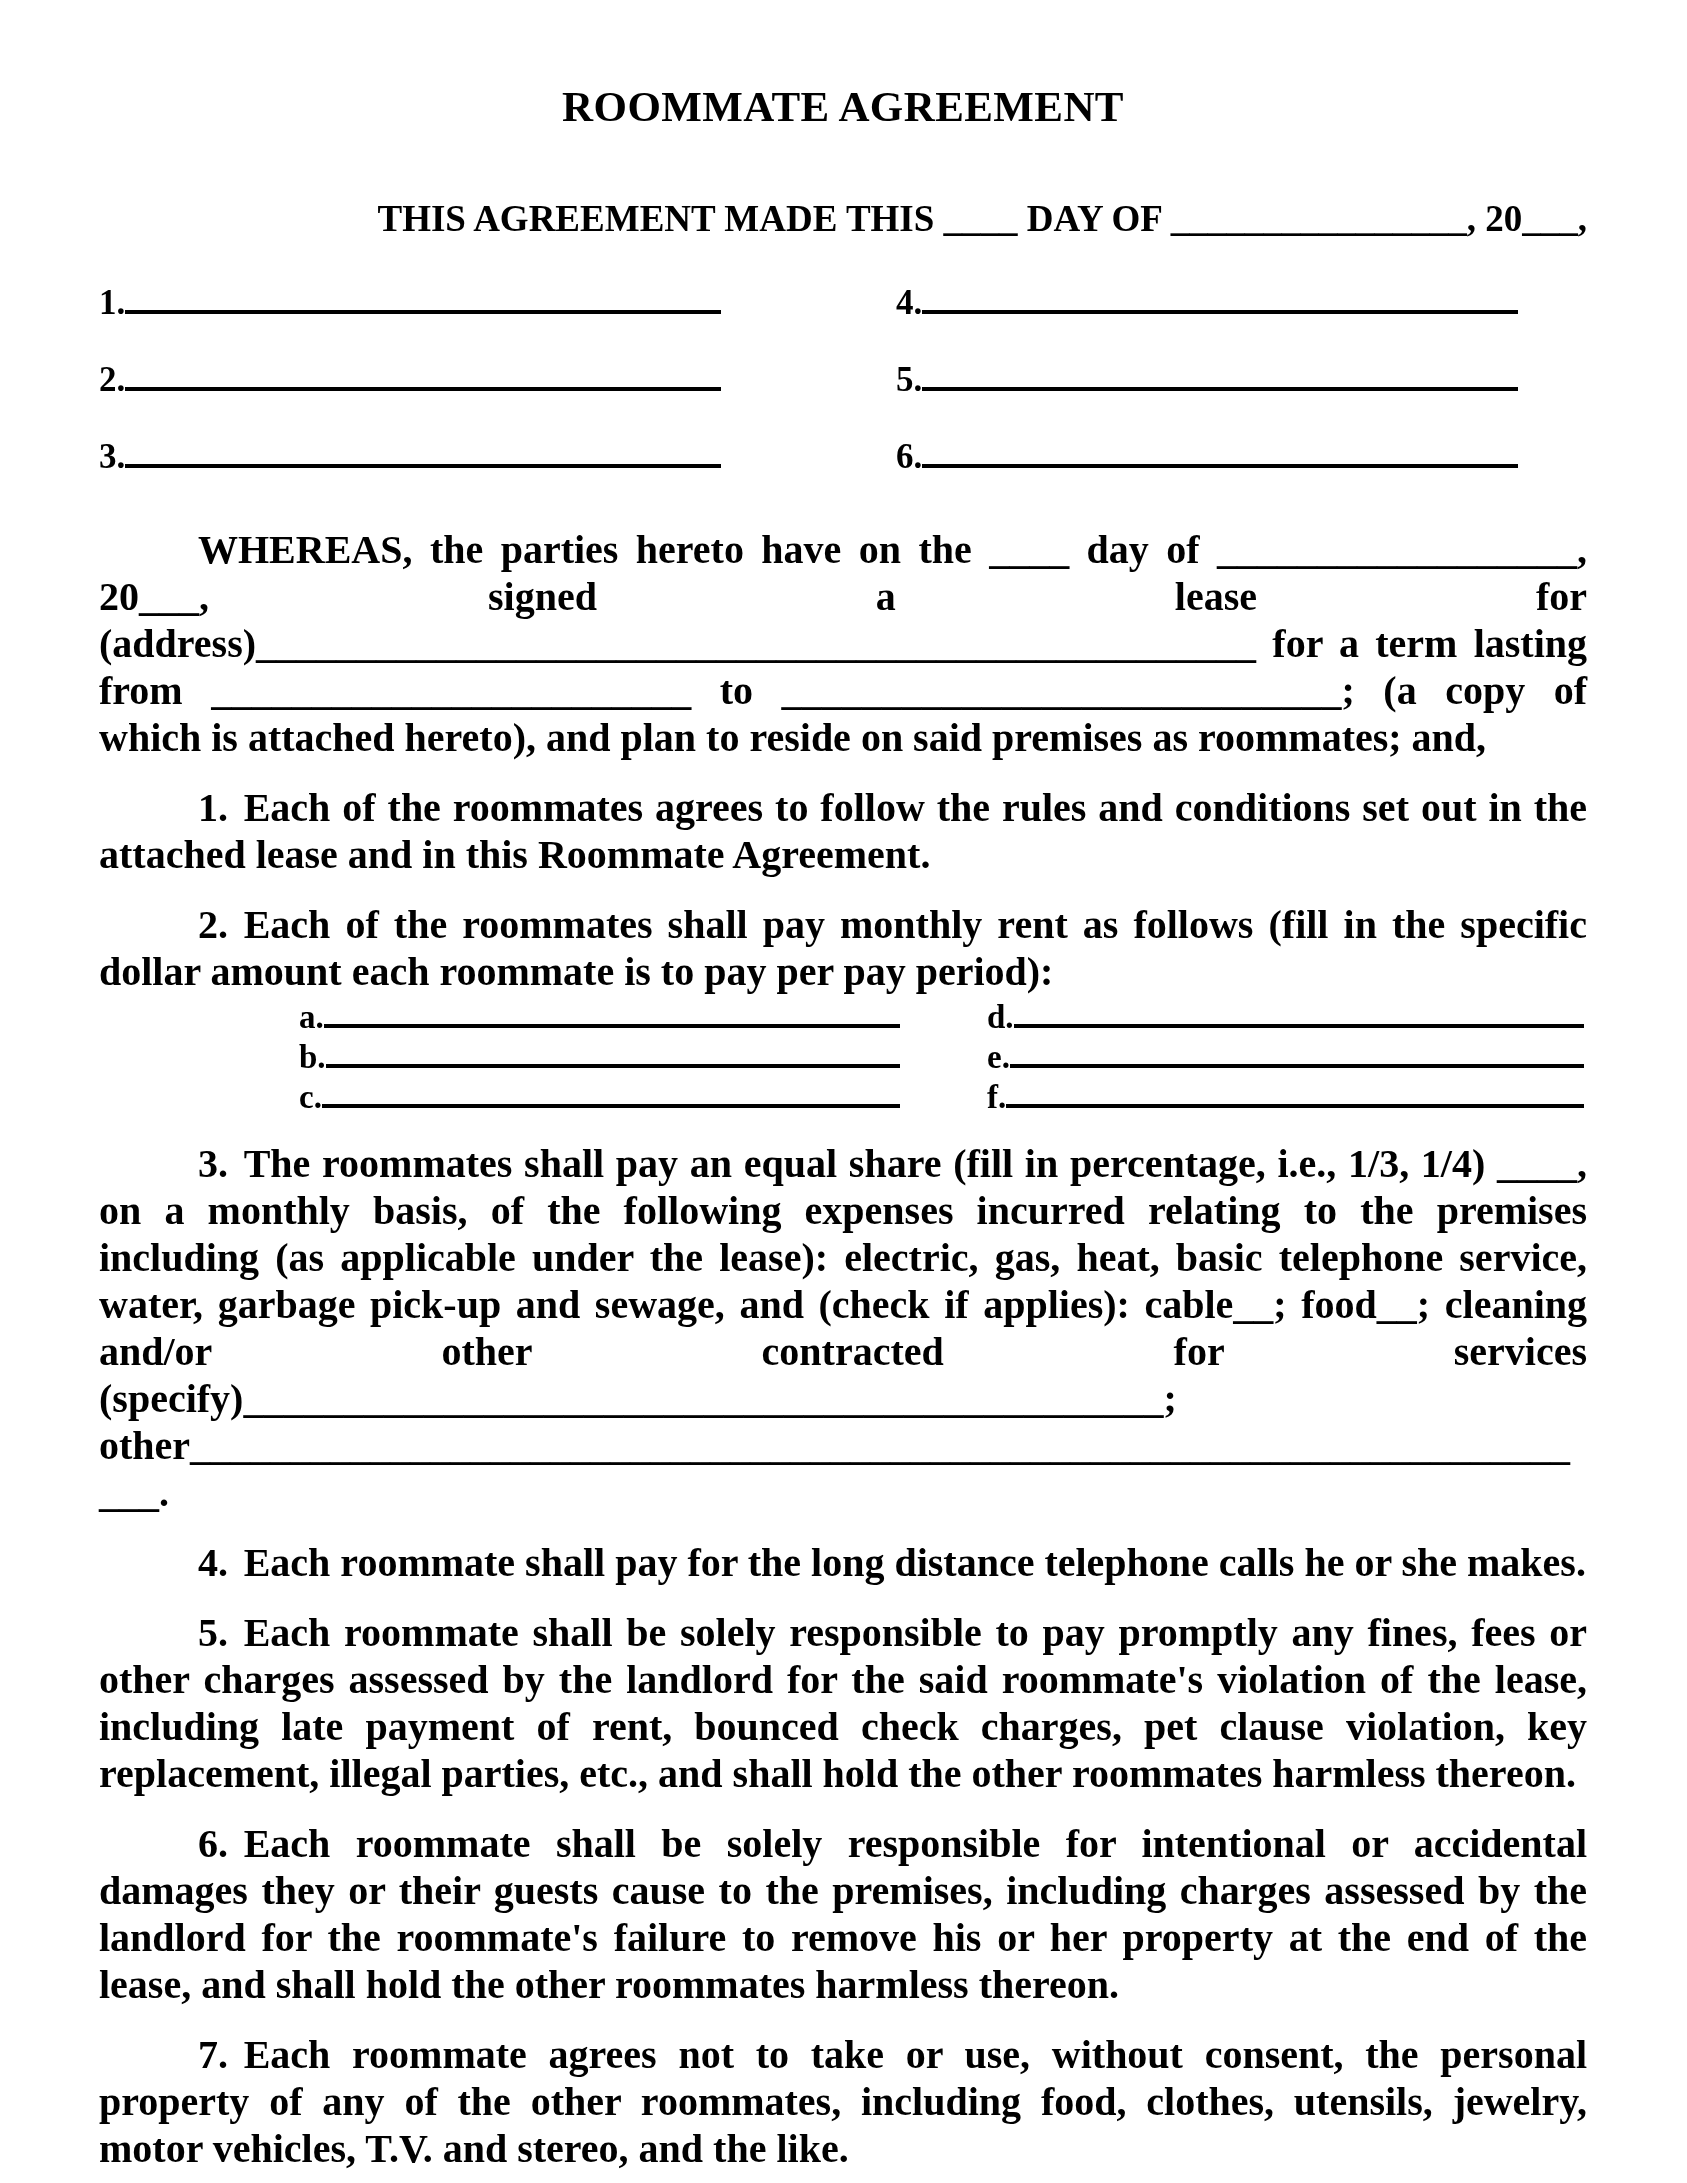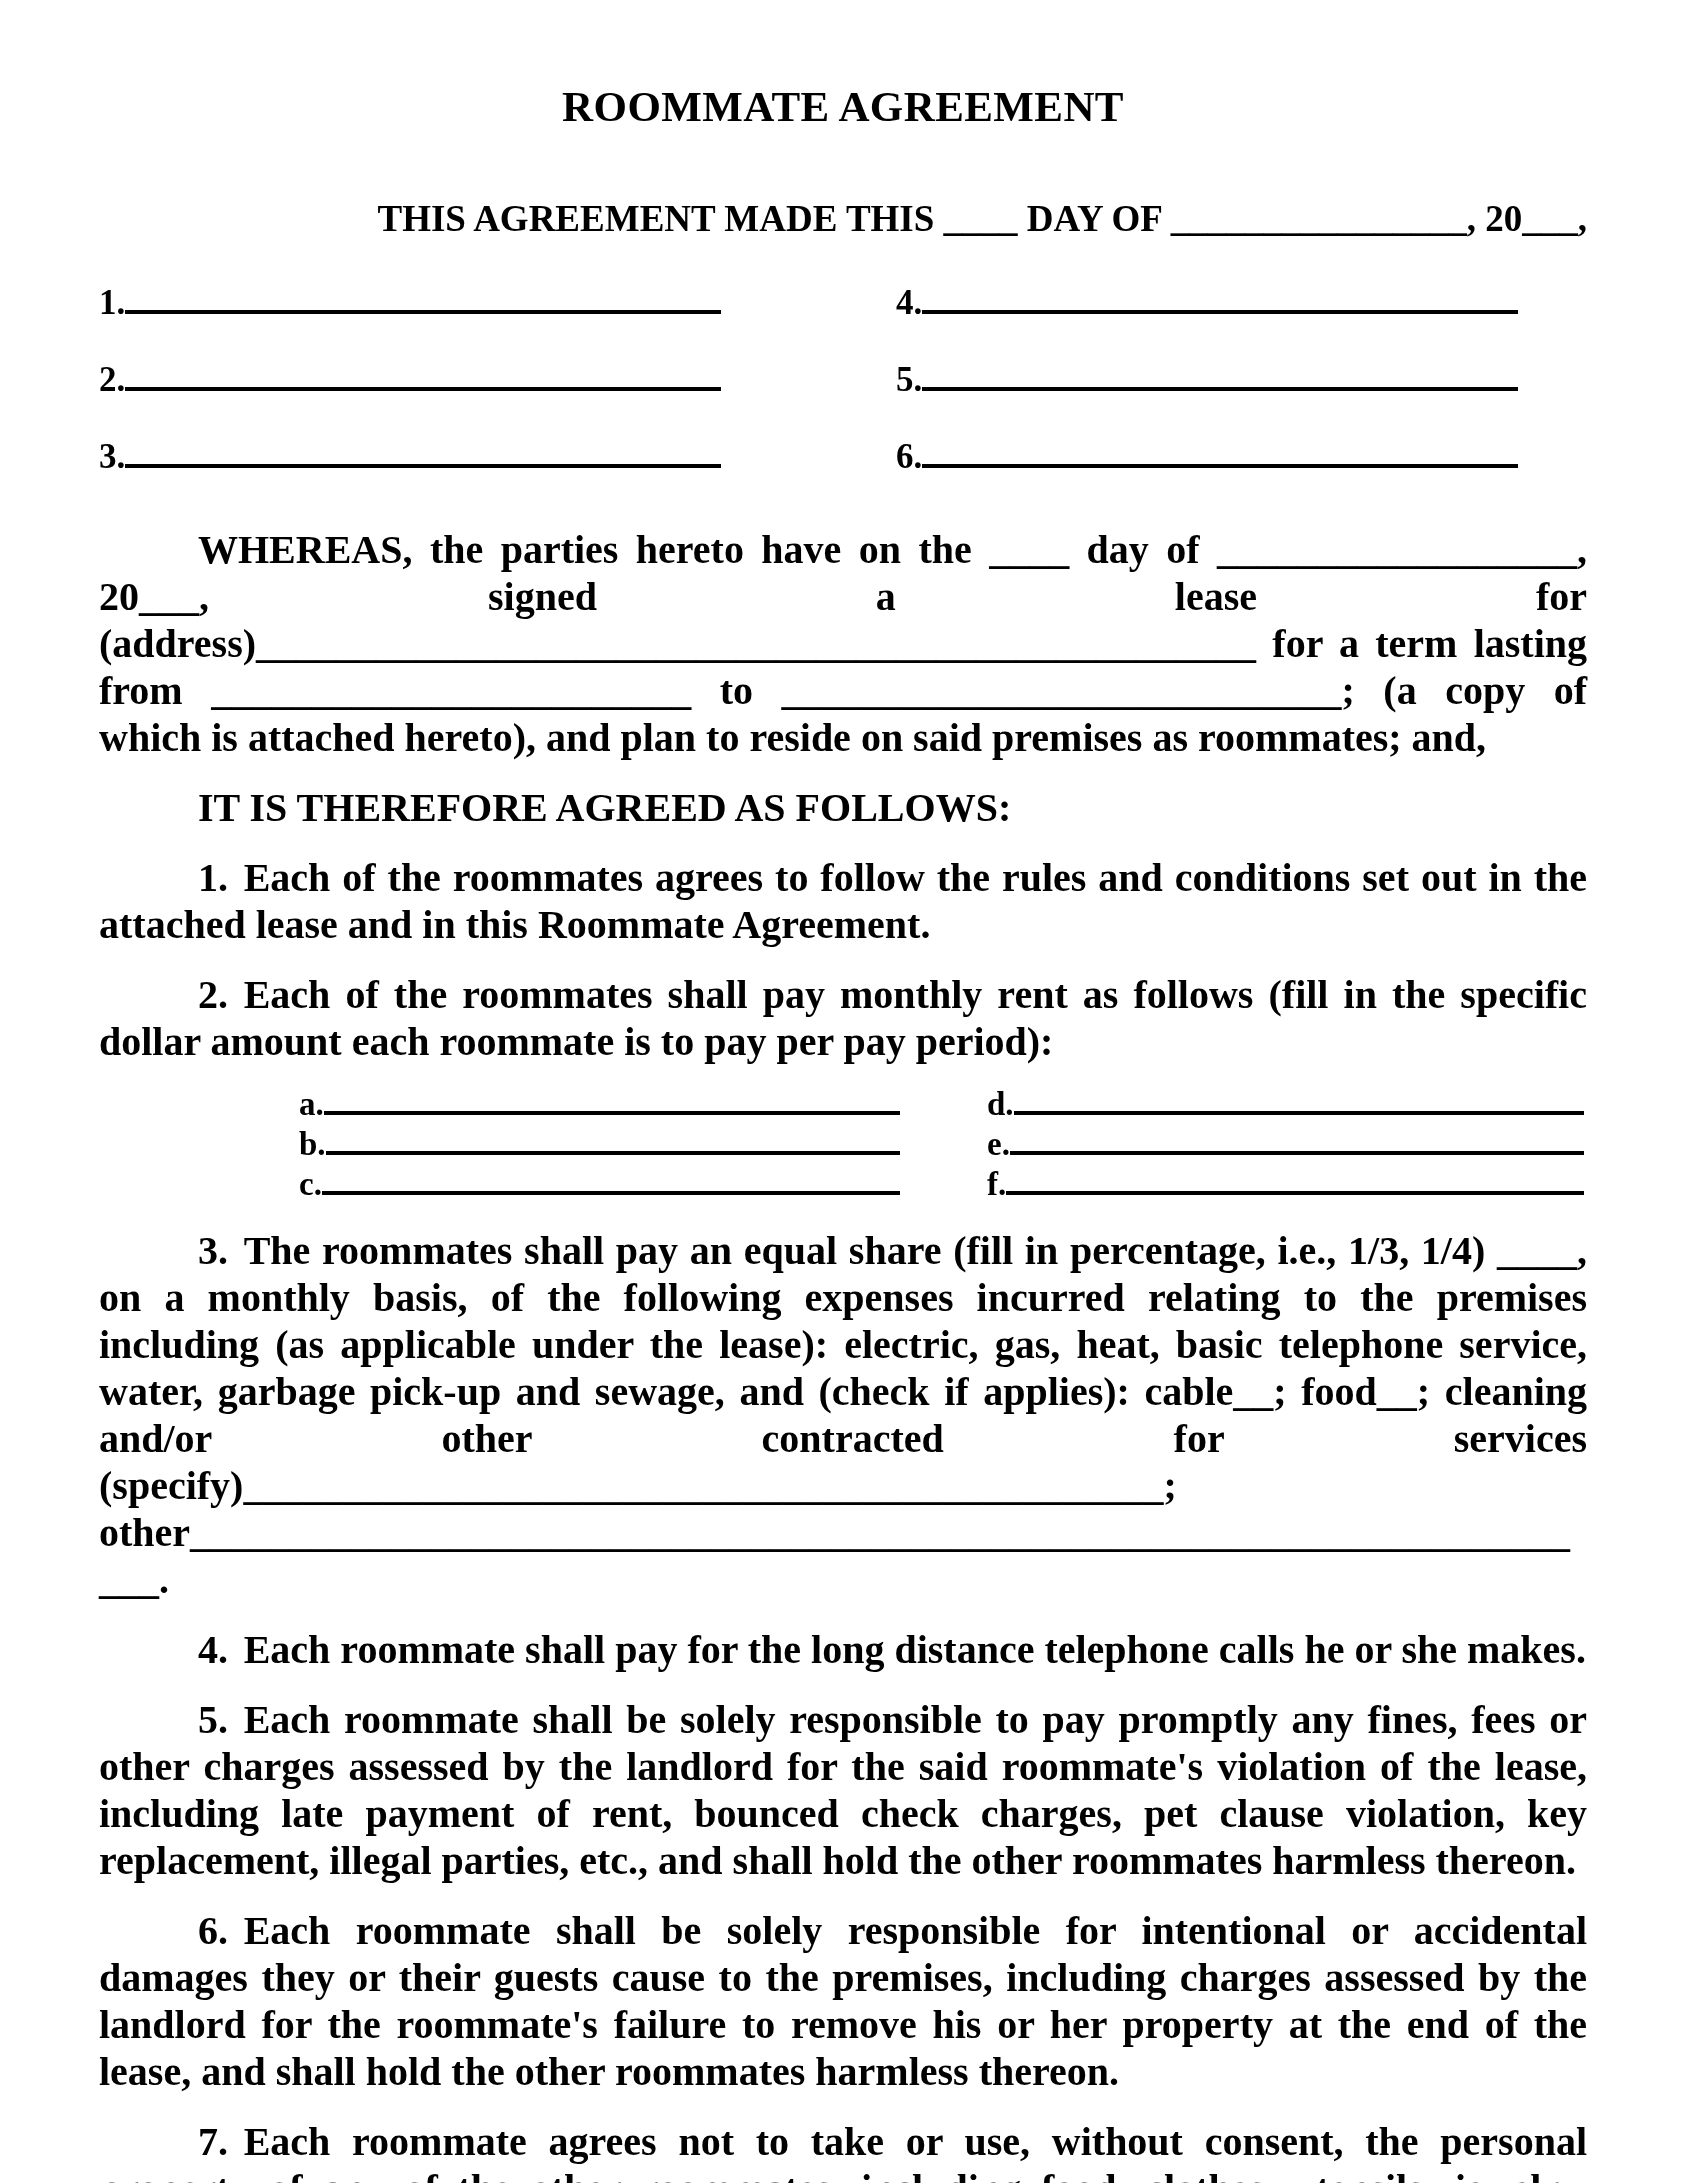--- a/index.html
+++ b/index.html
@@ -49,21 +49,21 @@
     height: 0;
   }
   .para {
     font-size: 40px;
     line-height: 47px;
     text-align: justify;
     text-indent: 99px;
     margin: 0 0 23px 0;
     overflow-wrap: break-word;
   }
-  .mb-small { margin-bottom: 19px; }
+  .mb-small { margin-bottom: 2px; }
   .cnum { margin-right: 15.7px; }
   .rent-rows { margin: 0 0 23px 0; }
   .rent-row {
     display: flex;
     margin-left: 200px;
     gap: 87px;
     height: 40px;
   }
   .rent-field {
     display: flex;
@@ -114,21 +114,20 @@
       <div class="party-field">
         <span>6.</span>
         <span class="blank"></span>
       </div>
     </div>
   </div>
 
   <p class="para">WHEREAS, the parties hereto have on the ____ day of __________________, 20___, signed a lease for (address)__________________________________________________ for a term lasting from ________________________ to ____________________________; (a copy of which is attached hereto), and plan to reside on said premises as roommates; and,</p>
 
 
-  <p class="para">IT IS THEREFORE AGREED AS FOLLOWS:</p>
 
   <p class="para"><span class="cnum">1.</span><span>Each of the roommates agrees to follow the rules and conditions set out in the attached lease and in this Roommate Agreement.</span></p>
 
   <p class="para mb-small"><span class="cnum">2.</span><span>Each of the roommates shall pay monthly rent as follows (fill in the specific dollar amount each roommate is to pay per pay period):</span></p>
 
   <div class="rent-rows">
     <div class="rent-row">
       <div class="rent-field">
         <span>a.</span>
         <span class="blank"></span>

